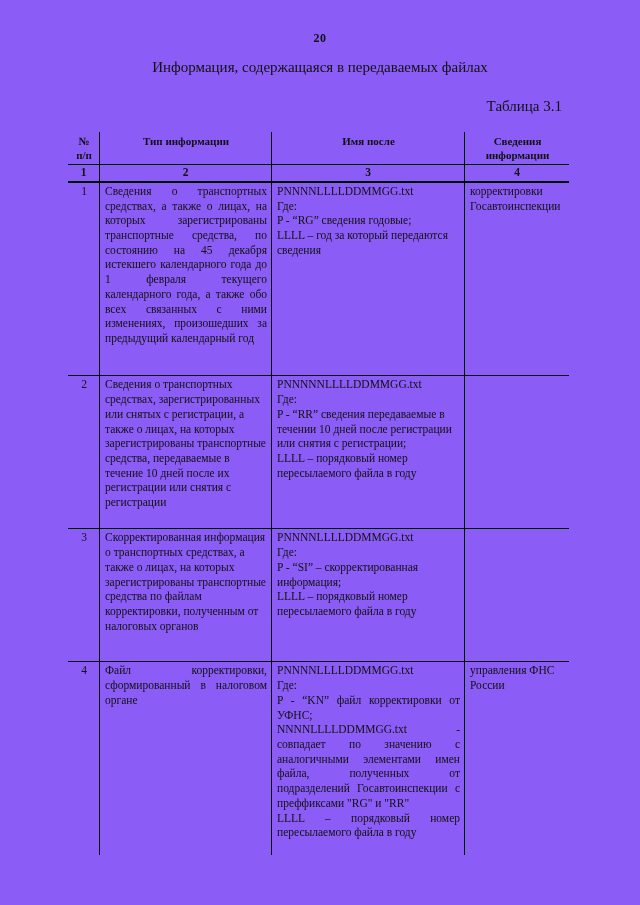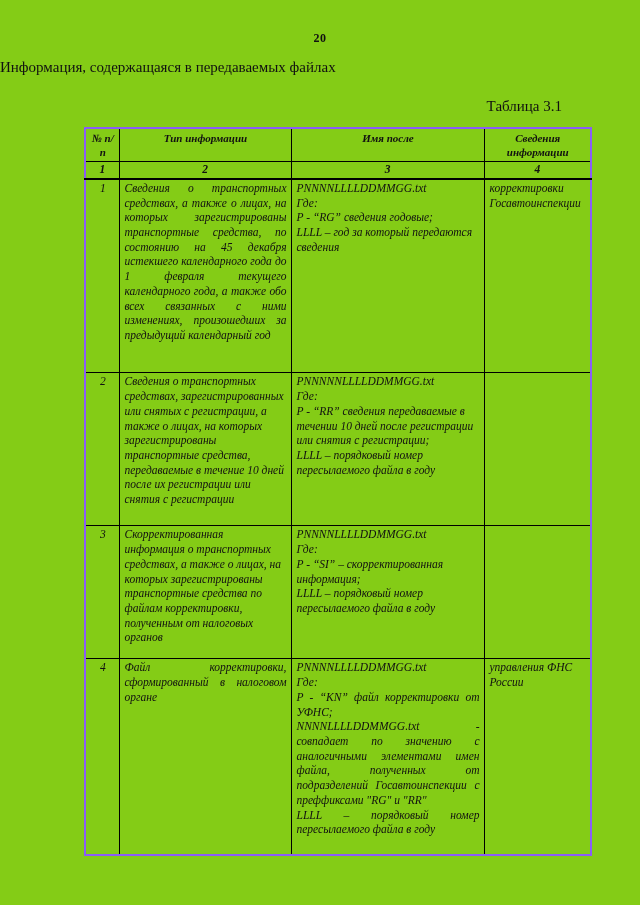--- a/index.html
+++ b/index.html
@@ -4,51 +4,50 @@
 <style>
   html, body {
     margin: 0;
     padding: 0;
     background: #ffffff;
   }
   .page {
     position: relative;
     width: 640px;
     height: 905px;
-    background: #84cc16;
+    background: #8b5cf6;
     font-family: "Liberation Serif", "DejaVu Serif", serif;
     color: #111;
     overflow: hidden;
   }
   .page-number {
     text-align: center;
     padding-top: 31px;
     font-size: 12px;
     font-weight: bold;
     letter-spacing: 0.5px;
   }
   .doc-title {
-    text-align: left;
+    text-align: center;
     margin-top: 13px;
     font-size: 15px;
   }
   .table-caption {
     text-align: right;
     margin-top: 22px;
     margin-right: 78px;
     font-size: 15px;
   }
   table.data-table {
     border-collapse: collapse;
     table-layout: fixed;
-    margin-left: 84px;
+    margin-left: 63px;
     margin-top: 12px;
     width: 506px;
-    border: 2px solid #8b5cf6;
-    font-style: italic;
+    border: 5px solid #8b5cf6;
   }
   table.data-table col.c1 { width: 34px; }
   table.data-table col.c2 { width: 172px; }
   table.data-table col.c3 { width: 193px; }
   table.data-table col.c4 { width: 107px; }
   .data-table th, .data-table td {
     border: 1px solid #000;
     vertical-align: top;
     font-size: 11.5px;
     line-height: 1.28;

